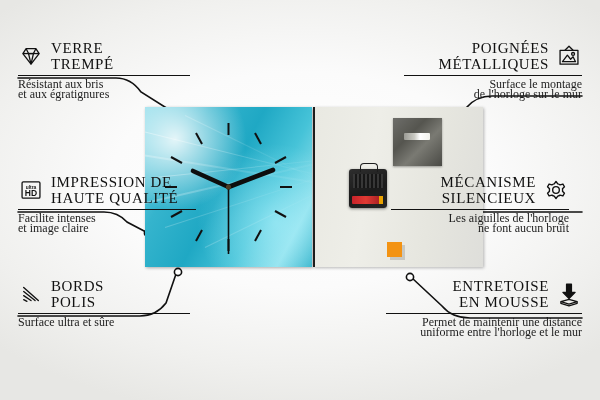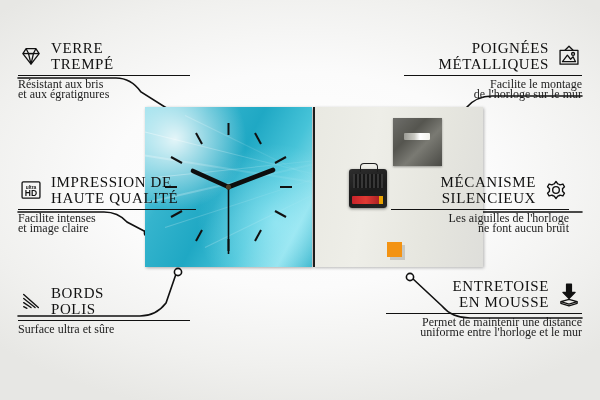--- a/index.html
+++ b/index.html
@@ -275,21 +275,21 @@
         <text x="16" y="23.5" text-anchor="middle" font-family="Liberation Sans, sans-serif" font-size="10.5" font-weight="bold" fill="#111111">HD</text>
       </svg>
       <div class="f-title">IMPRESSION DE
 HAUTE QUALITÉ</div>
     </div>
     <hr class="f-rule">
     <div class="f-sub">Facilite intenses
 et image claire</div>
   </div>
 
-  <div class="feature left" style="left:18px; top:278px;margin-top:7px;">
+  <div class="feature left" style="left:18px; top:278px;">
     <div class="f-head">
       <svg class="f-icon" viewBox="0 0 32 32">
         <g stroke="#111111" stroke-width="1.7" stroke-linecap="round">
           <line x1="7" y1="8" x2="25" y2="24"></line>
           <line x1="7" y1="13" x2="21" y2="24"></line>
           <line x1="7" y1="18" x2="16" y2="24"></line>
           <line x1="7" y1="23" x2="11" y2="25"></line>
         </g>
       </svg>
       <div class="f-title">BORDS
@@ -306,21 +306,21 @@
       <svg class="f-icon" viewBox="0 0 32 32">
         <g fill="none" stroke="#111111" stroke-width="1.6" stroke-linejoin="round">
           <path d="M11 9 L16 4 L21 9"></path>
           <rect x="5" y="9" width="22" height="17"></rect>
           <path d="M8 23 L14 15 L18 20 L21 17 L24 23 Z"></path>
           <circle cx="21" cy="13.5" r="1.8"></circle>
         </g>
       </svg>
     </div>
     <hr class="f-rule">
-    <div class="f-sub">Facilite le montage
+    <div class="f-sub">Surface le montage
 de l'horloge sur le mur</div>
   </div>
 
   <div class="feature right" style="left:391px; top:174px; width:178px;">
     <div class="f-head">
       <div class="f-title">MÉCANISME
 SILENCIEUX</div>
       <svg class="f-icon" viewBox="0 0 32 32">
         <g fill="none" stroke="#111111" stroke-width="1.7" stroke-linejoin="round">
           <path d="M16 5.5 L18.2 8.4 A8.6 8.6 0 0 1 21 9.6 L24.5 8.7 L26.4 12 L24 14.5

